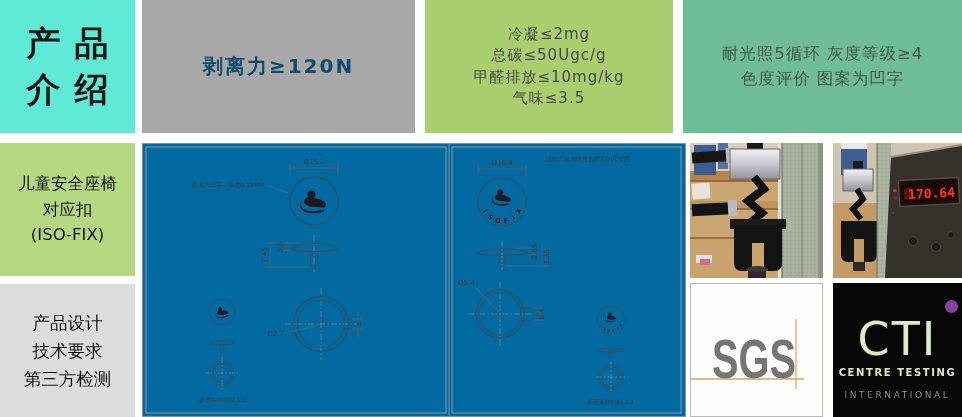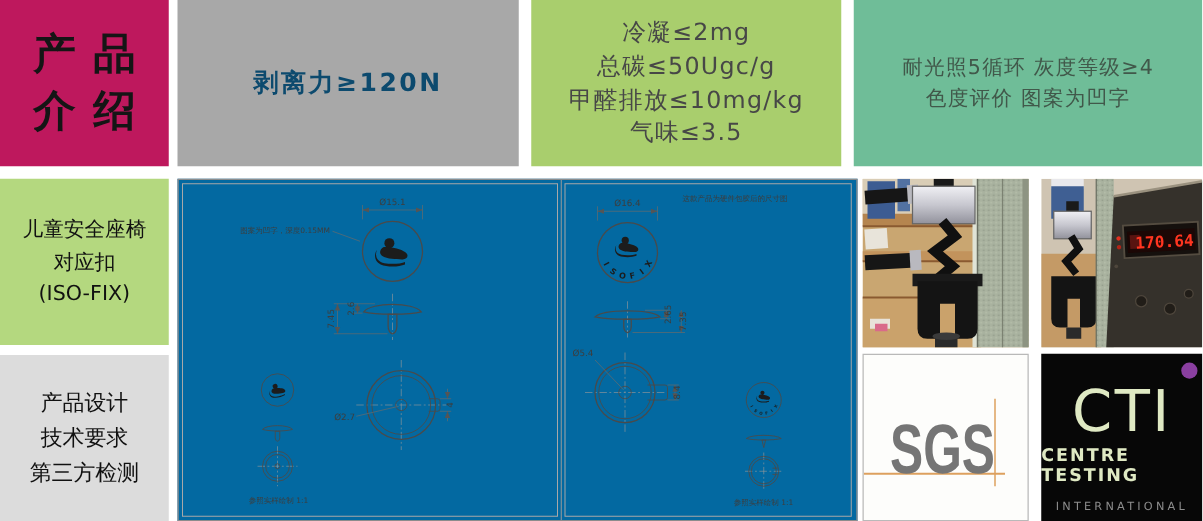--- a/index.html
+++ b/index.html
@@ -1,44 +1,44 @@
 <!DOCTYPE html>
 <html><head>
 <meta charset="utf-8">
 <style>
   html,body{margin:0;padding:0;background:#fff;}
   #stage{position:relative;width:962px;height:417px;background:#fff;overflow:hidden;
          font-family:"DejaVu Sans",sans-serif;}
   .blk{position:absolute;display:flex;flex-direction:column;align-items:center;justify-content:center;box-sizing:border-box;}
   
-  #blk-intro{left:0;top:0;width:135px;height:133px;background:#be185d;}
+  #blk-intro{left:0;top:0;width:135px;height:133px;background:#5eead4;}
   #blk-intro .l{font-size:34px;font-weight:bold;color:#151515;letter-spacing:14px;margin-left:14px;line-height:1.35;}
   #blk-peel{left:142px;top:0;width:273px;height:133px;background:#a8a8a8;}
   #blk-peel .l{font-size:20px;color:#0c4a6e;letter-spacing:2px;font-weight:bold;}
   #blk-emit{left:425px;top:0;width:248px;height:133px;background:#a9ce6d;}
-  #blk-emit .l{font-size:19px;color:#474747;line-height:1.42;letter-spacing:1px;}
+  #blk-emit .l{font-size:15px;color:#474747;line-height:1.42;letter-spacing:1px;}
   #blk-light{left:683px;top:0;width:279px;height:133px;background:#6fbd98;}
   #blk-light .l{font-size:16.5px;color:#41584a;line-height:1.5;letter-spacing:1px;}
   
   #blk-product{left:0;top:143px;width:135px;height:133px;background:#b4d87f;}
   #blk-product .l{font-size:16.5px;color:#111;line-height:1.55;}
   #blk-req{left:0;top:284px;width:135px;height:133px;background:#dcdcdc;}
   #blk-req .l{font-size:17.5px;color:#111;line-height:1.6;}
   
   #drawing{left:142px;top:143px;width:544px;height:274px;background:#0369a1;border:1px solid #8c8c8c;}
   
   #photo1{left:690px;top:143px;width:133px;height:135px;}
   #photo2{left:833px;top:143px;width:129px;height:135px;}
   
   #sgs{left:690px;top:283px;width:133px;height:134px;background:#fdfdfb;border:1px solid #b9b9b9;}
   #cti{left:833px;top:283px;width:129px;height:134px;background:#070707;color:#dfe9c3;}
   .cti-wrap{position:relative;height:62px;display:flex;align-items:flex-end;justify-content:center;}
   .cti-name{font-size:46px;font-weight:normal;letter-spacing:2px;line-height:1;color:#dfe9c3;}
   .cti-dot{position:absolute;left:87px;top:0px;width:13px;height:13px;border-radius:50%;background:#8a3fa0;}
-  .cti-sub1{margin-top:5px;font-size:14px;font-weight:bold;letter-spacing:1.6px;color:#dfe9c3;}
+  .cti-sub1{margin-top:5px;font-size:10px;font-weight:bold;letter-spacing:1.6px;color:#dfe9c3;}
   .cti-sub2{margin-top:12px;font-size:9px;letter-spacing:2.6px;color:#8d8d8d;}
   
   .ln{stroke:#4a4a4a;stroke-width:1;fill:none;}
   .ln2{stroke:#4a4a4a;stroke-width:0.7;fill:none;}
   .thin{stroke:#6a6a6a;stroke-width:0.55;fill:none;}
   .cl{stroke:#999;stroke-width:0.5;fill:none;stroke-dasharray:6 2 1.5 2;}
   .frame{stroke:#a8a8a8;stroke-width:0.8;fill:none;}
   .dim{font-size:7px;fill:#3d3d3d;}
   .note{font-size:6px;fill:#3d3d3d;}
   .logolet{font-size:6.5px;font-weight:bold;fill:#1c1c1c;text-anchor:middle;}

